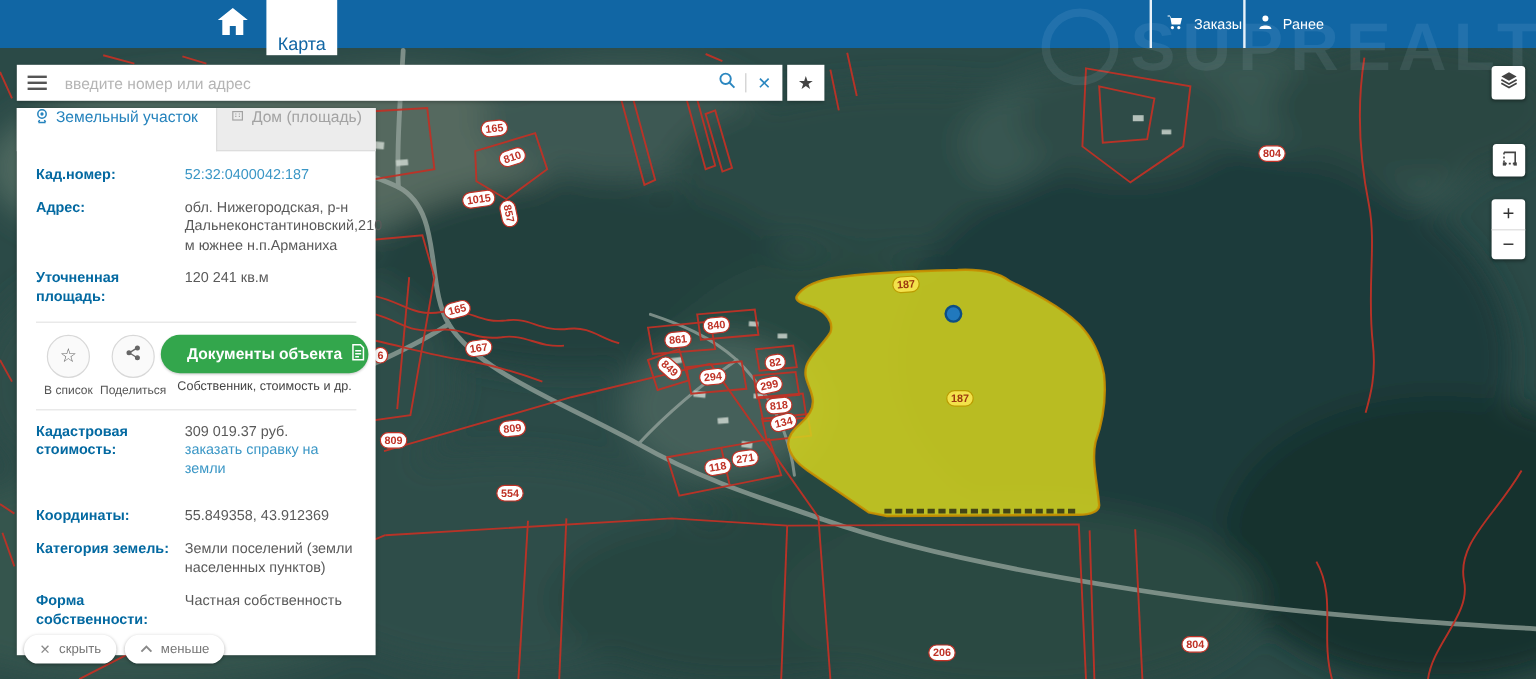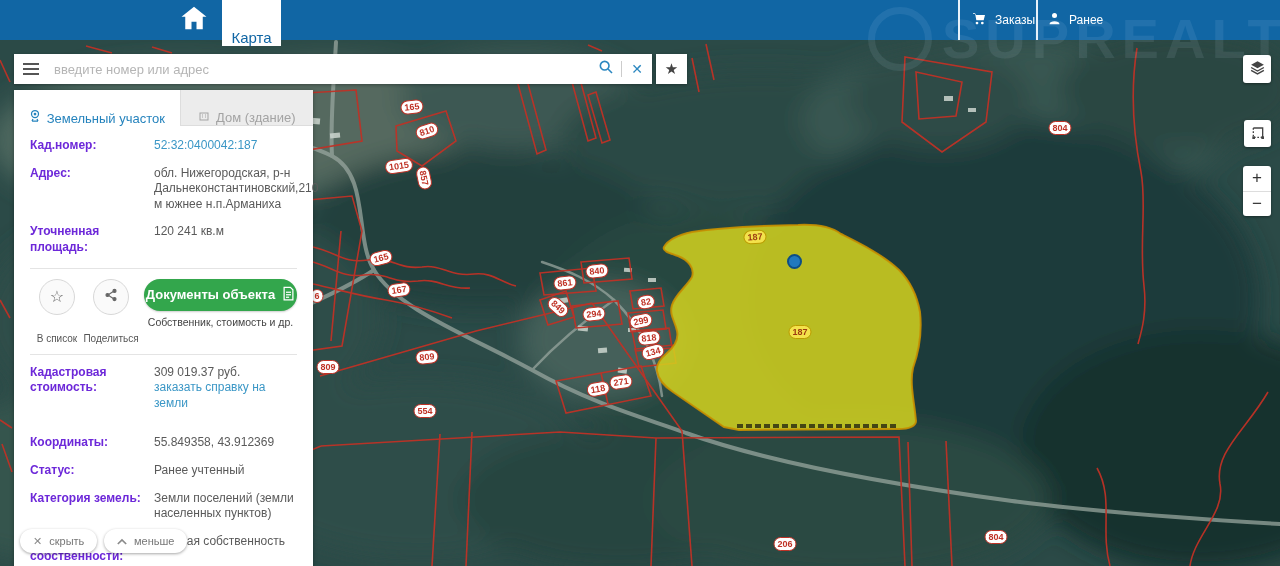--- a/index.html
+++ b/index.html
@@ -46,39 +46,39 @@
   .s-sep{width:1px;height:16px;background:#ccc;flex:none;}
   .s-x{color:#2b87c0;font-size:14px;}
   .starbox{position:absolute;left:656px;top:54px;width:31px;height:30px;background:#fff;
            z-index:15;display:flex;align-items:center;justify-content:center;cursor:pointer;
            box-shadow:0 1px 3px rgba(0,0,0,.3);color:#444;font-size:15px;}
 
   
   .panel{position:absolute;left:14px;top:90px;width:299px;background:#fff;z-index:14;
          box-shadow:0 1px 4px rgba(0,0,0,.35);}
   .tabs{display:flex;height:36px;}
-  .tab{display:flex;align-items:flex-end;justify-content:center;gap:6px;font-size:13px;cursor:pointer;}
+  .tab{display:flex;align-items:flex-start;justify-content:center;gap:6px;font-size:13px;cursor:pointer;}
   .tab-active{flex:1.25;background:#fff;color:#2583bd;}
   .tab-inactive{flex:1;background:#ececec;color:#a3a3a3;border-left:1px solid #ddd;
                 border-bottom:1px solid #ddd;}
   .pbody{padding:12px 16px 10px 16px;}
   .row{display:flex;margin-bottom:12px;}
-  .rl{width:124px;flex:none;font-size:12px;font-weight:bold;color:#6d28d9;line-height:1.3;}
+  .rl{width:124px;flex:none;font-size:12px;font-weight:bold;color:#0369a1;line-height:1.3;}
   .rv{flex:1;font-size:12px;color:#5a5a5a;line-height:1.3;}
   .vlink{color:#3b97c6;cursor:pointer;}
   .pdivider{height:1px;background:#e4e4e4;margin:2px 0 10px 0;}
   .actions{display:flex;align-items:flex-start;margin-bottom:10px;}
   .act{display:flex;flex-direction:column;align-items:center;width:54px;cursor:pointer;}
   .act-circle{width:34px;height:34px;border:1px solid #d8d8d8;border-radius:50%;display:flex;
               align-items:center;justify-content:center;font-size:16px;color:#666;background:#fafafa;}
-  .act-label{font-size:10px;color:#555;margin-top:18px;white-space:nowrap;}
+  .act-label{font-size:10px;color:#555;margin-top:5px;white-space:nowrap;}
   .doc-wrap{flex:1;display:flex;flex-direction:column;align-items:center;margin-left:6px;}
   .doc-btn{width:100%;height:32px;background:#33a64c;border-radius:16px;color:#fff;
            font-weight:bold;font-size:13px;display:flex;align-items:center;justify-content:center;
-           gap:7px;cursor:pointer;box-shadow:0 1px 2px rgba(0,0,0,.2);}
+           gap:7px;cursor:pointer;box-shadow:0 1px 2px rgba(0,0,0,.2);padding-left:20px;}
   .doc-sub{font-size:10.5px;color:#444;margin-top:5px;white-space:nowrap;}
 
   
   .pill{position:absolute;top:529px;height:24px;background:#fff;border-radius:13px;z-index:14;
         display:flex;align-items:center;gap:7px;padding:0 13px;font-size:11px;color:#777;
         cursor:pointer;box-shadow:0 1px 3px rgba(0,0,0,.35);}
   .pill .pi{color:#8a8a8a;font-size:11px;}
   #pill-hide{left:20px;}
   #pill-less{left:104px;}
 
@@ -329,21 +329,21 @@
       <div class="tab tab-inactive">
         <span>
           <svg width="12" height="12" viewBox="0 0 24 24" fill="none" stroke="#a3a3a3" stroke-width="2">
               <rect x="4" y="6" width="16" height="14"></rect>
               <line x1="8" y1="10" x2="10" y2="10"></line>
               <line x1="14" y1="10" x2="16" y2="10"></line>
               <line x1="8" y1="14" x2="10" y2="14"></line>
               <line x1="14" y1="14" x2="16" y2="14"></line>
             </svg>
         </span>
-        <span>Дом (здание)</span>
+        <span>Дом (площадь)</span>
       </div>
     </div>
     <div class="pbody">
       <div id="fields-top">
           <div class="row">
             <div class="rl">Кад.номер:</div>
             <div class="rv"><span class="vlink">52:32:0400042:187</span></div>
           </div>
           <div class="row">
             <div class="rl">Адрес:</div>
@@ -397,24 +397,20 @@
             <div class="rl">Кадастровая стоимость:</div>
             <div class="rv"><span>309 019.37 руб.</span><div class="vlink">заказать справку на земли</div></div>
           </div>
           <div class="row">
           </div>
           <div class="row">
             <div class="rl">Координаты:</div>
             <div class="rv"><span>55.849358, 43.912369</span></div>
           </div>
           <div class="row">
-            <div class="rl">Статус:</div>
-            <div class="rv"><span>Ранее учтенный</span></div>
-          </div>
-          <div class="row">
             <div class="rl">Категория земель:</div>
             <div class="rv"><span>Земли поселений (земли населенных пунктов)</span></div>
           </div>
           <div class="row">
             <div class="rl">Форма собственности:</div>
             <div class="rv"><span>Частная собственность</span></div>
           </div>
         </div>
     </div>
   </div>

